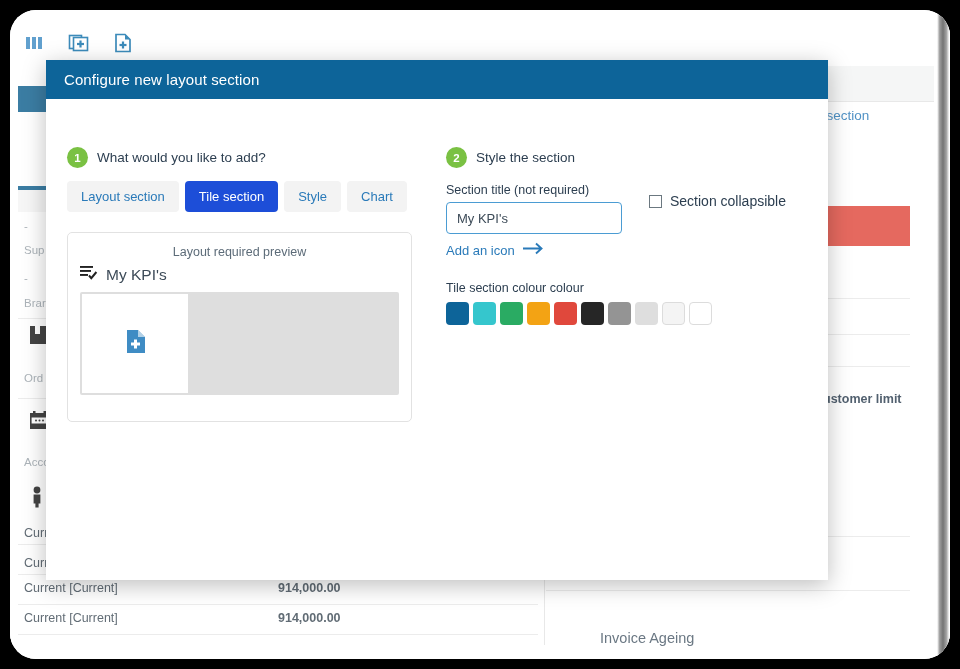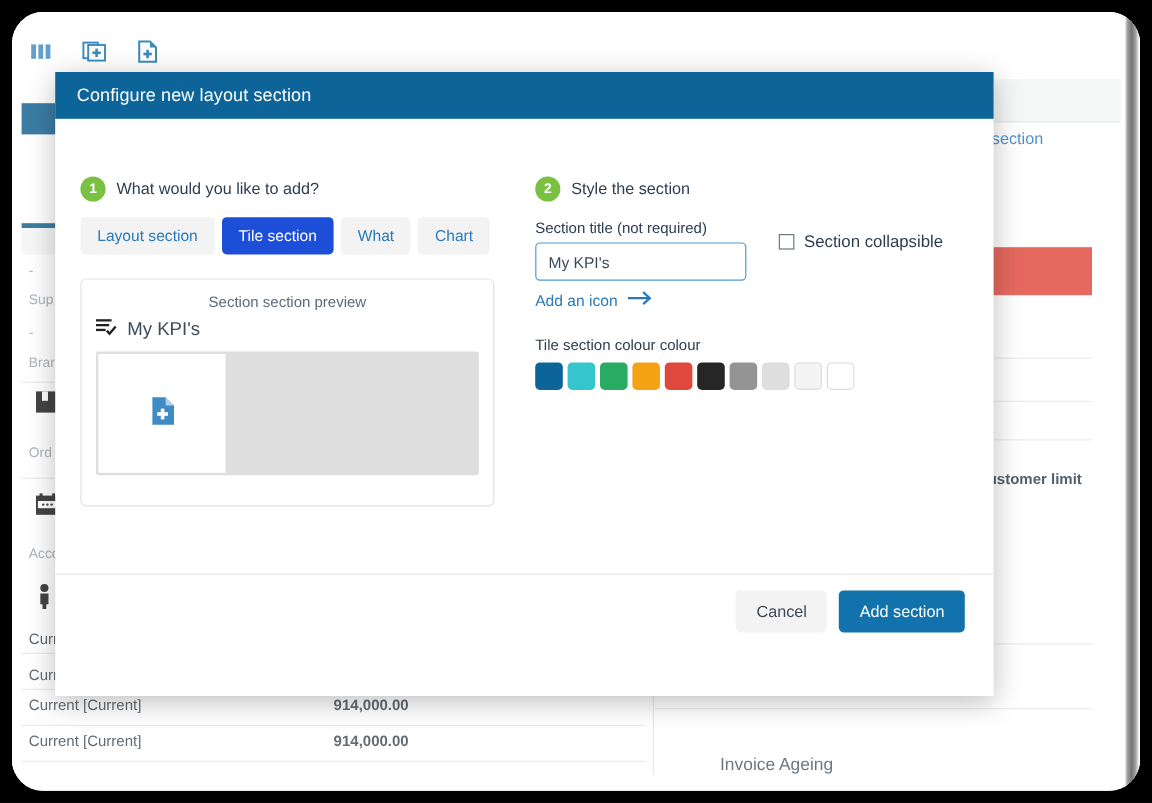--- a/index.html
+++ b/index.html
@@ -376,26 +376,26 @@
 
       <div class="col-left">
         <div class="step-row">
           <span class="step-badge">1</span>
           <span class="step-label">What would you like to add?</span>
         </div>
 
         <div class="tabs">
           <div class="tab">Layout section</div>
           <div class="tab active">Tile section</div>
-          <div class="tab">What</div>
+          <div class="tab">Style</div>
           <div class="tab">Chart</div>
         </div>
 
         <div id="preview-box">
-          <div id="preview-caption">Section section preview</div>
+          <div id="preview-caption">Layout required preview</div>
           <div id="preview-title-row">
             <span>
               <svg width="18" height="15" viewBox="0 0 18 15">
                 <rect x="0" y="1" width="13" height="1.9" fill="#222"></rect>
                 <rect x="0" y="5" width="11" height="1.9" fill="#222"></rect>
                 <rect x="0" y="9" width="8" height="1.9" fill="#222"></rect>
                 <path d="M9 10.5l2.3 2.6L16.4 7" fill="none" stroke="#222" stroke-width="2"></path>
               </svg>
             </span>
             <span id="preview-title">My KPI's</span>
@@ -446,19 +446,15 @@
           <span class="swatch" style="background: rgb(243, 163, 20);"></span>
           <span class="swatch" style="background: rgb(224, 72, 60);"></span>
           <span class="swatch" style="background: rgb(38, 38, 38);"></span>
           <span class="swatch" style="background: rgb(148, 148, 148);"></span>
           <span class="swatch" style="background: rgb(222, 222, 222);"></span>
           <span class="swatch" style="background: rgb(244, 244, 244); border: 1px solid rgb(220, 220, 220);"></span>
           <span class="swatch" style="background: rgb(255, 255, 255); border: 1px solid rgb(220, 220, 220);"></span>
         </div>
       </div>
 
-      <div id="modal-footer">
-        <button class="btn" id="cancel-btn">Cancel</button>
-        <button class="btn" id="add-section-btn">Add section</button>
-      </div>
     </div>
   </div>
 </div>
 
 </body></html>

